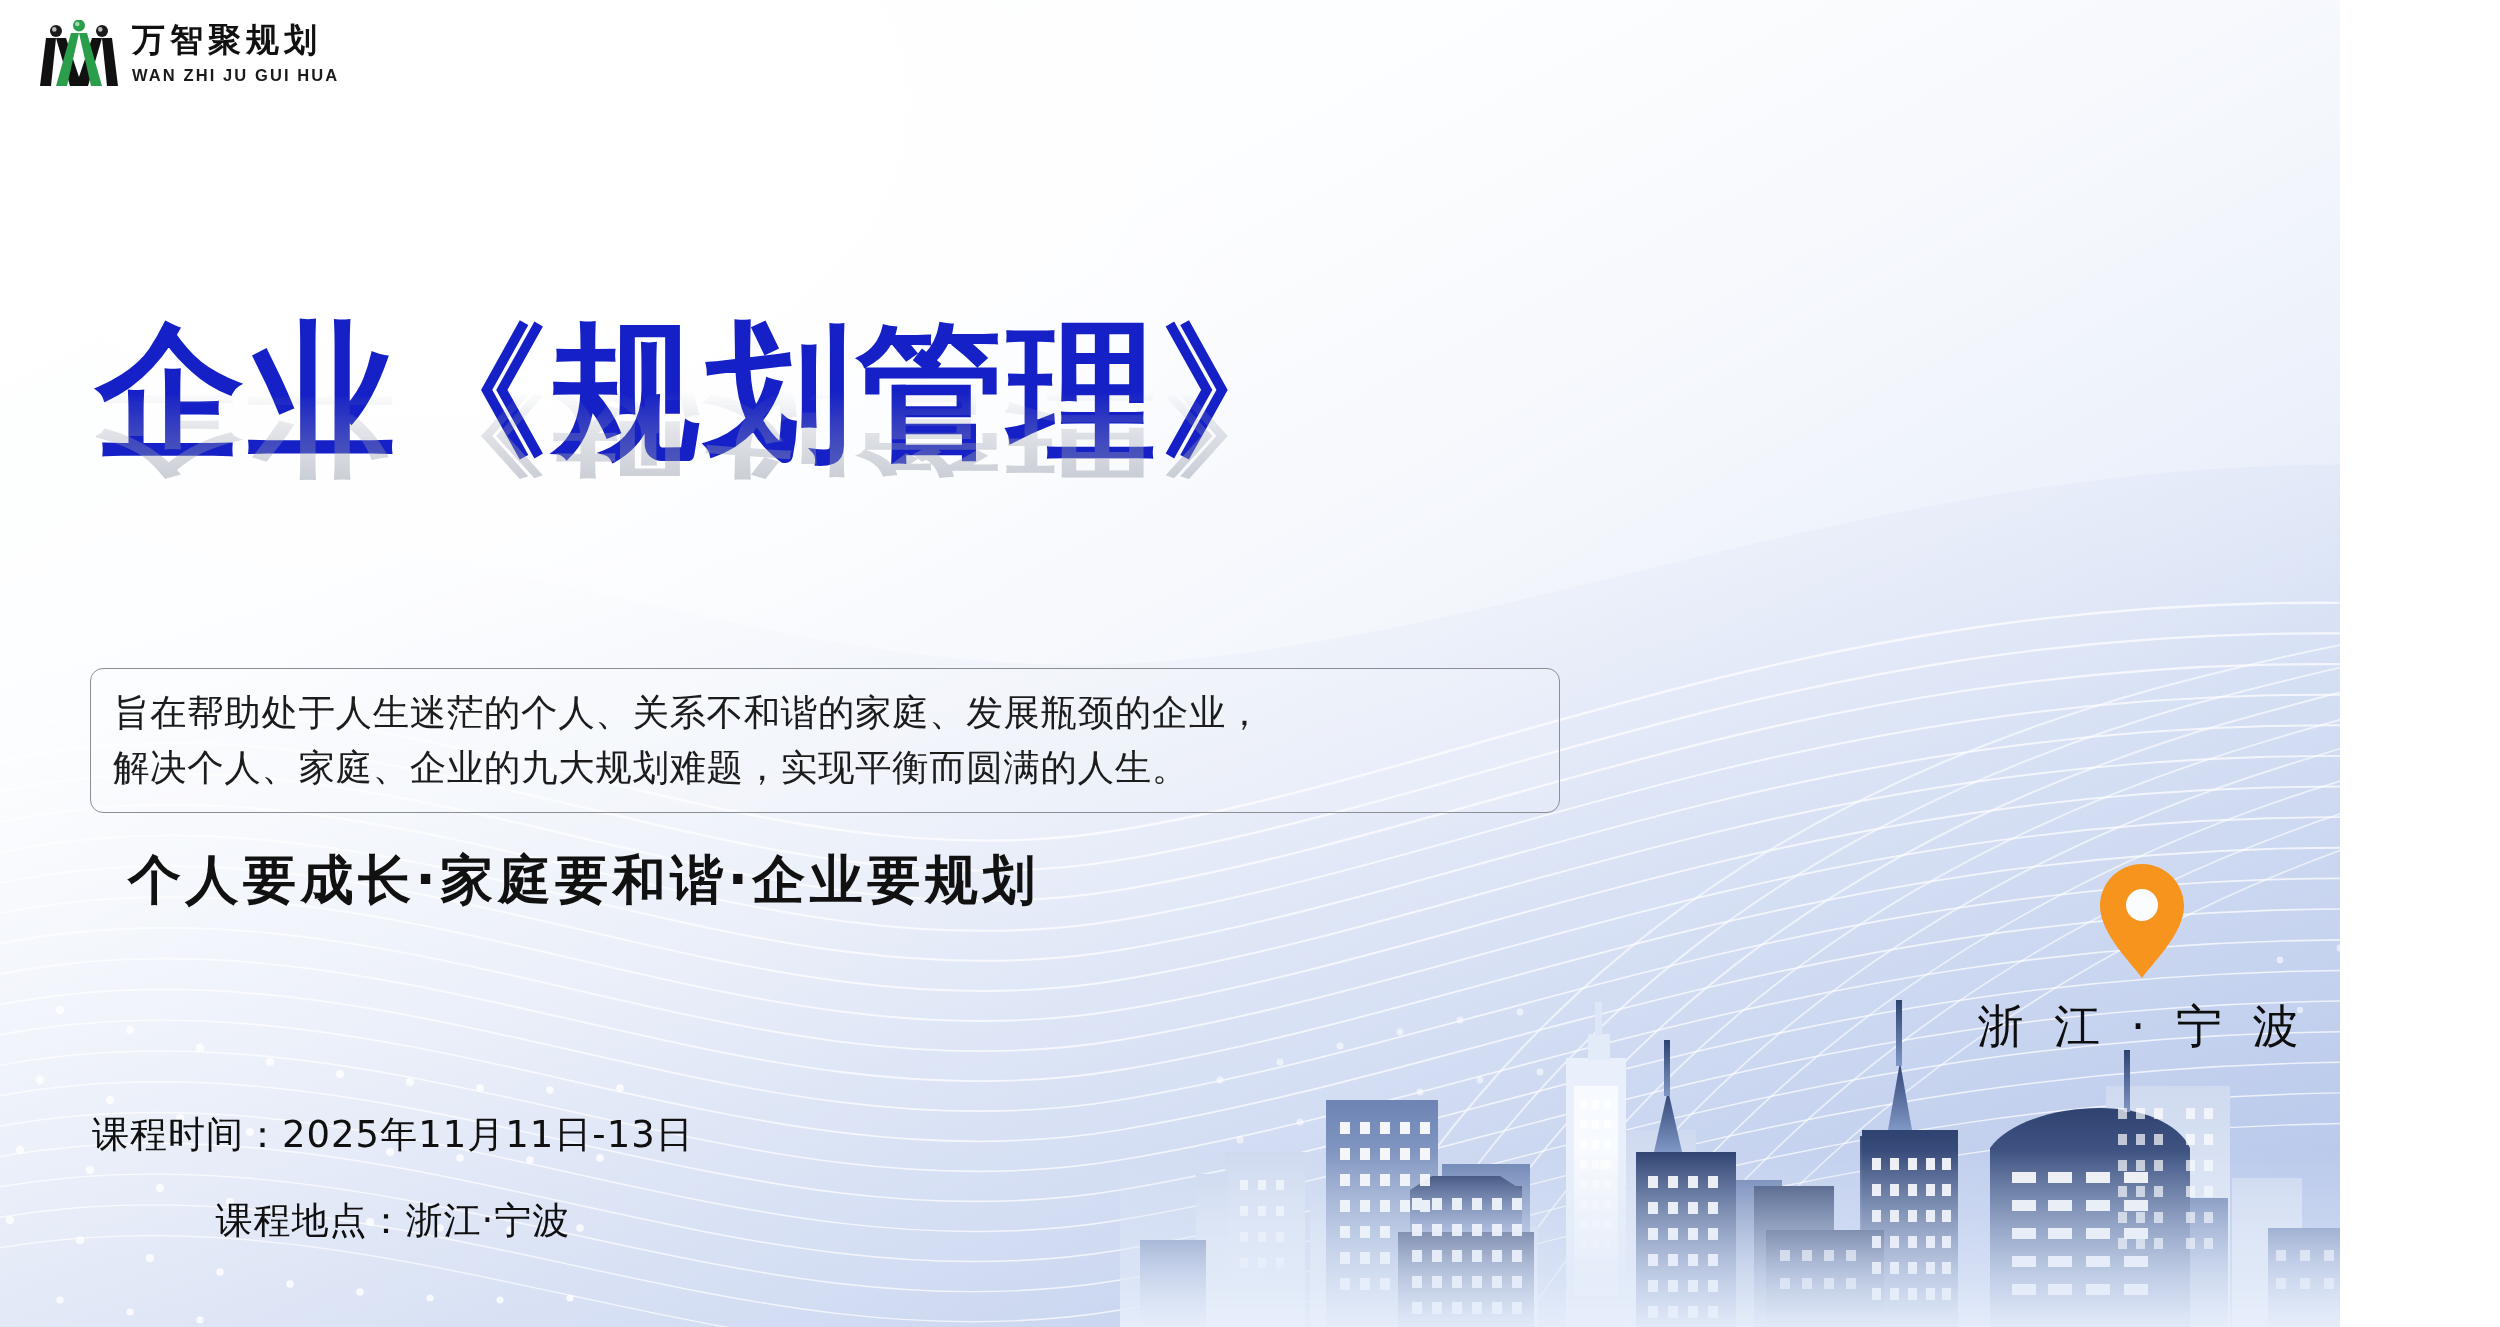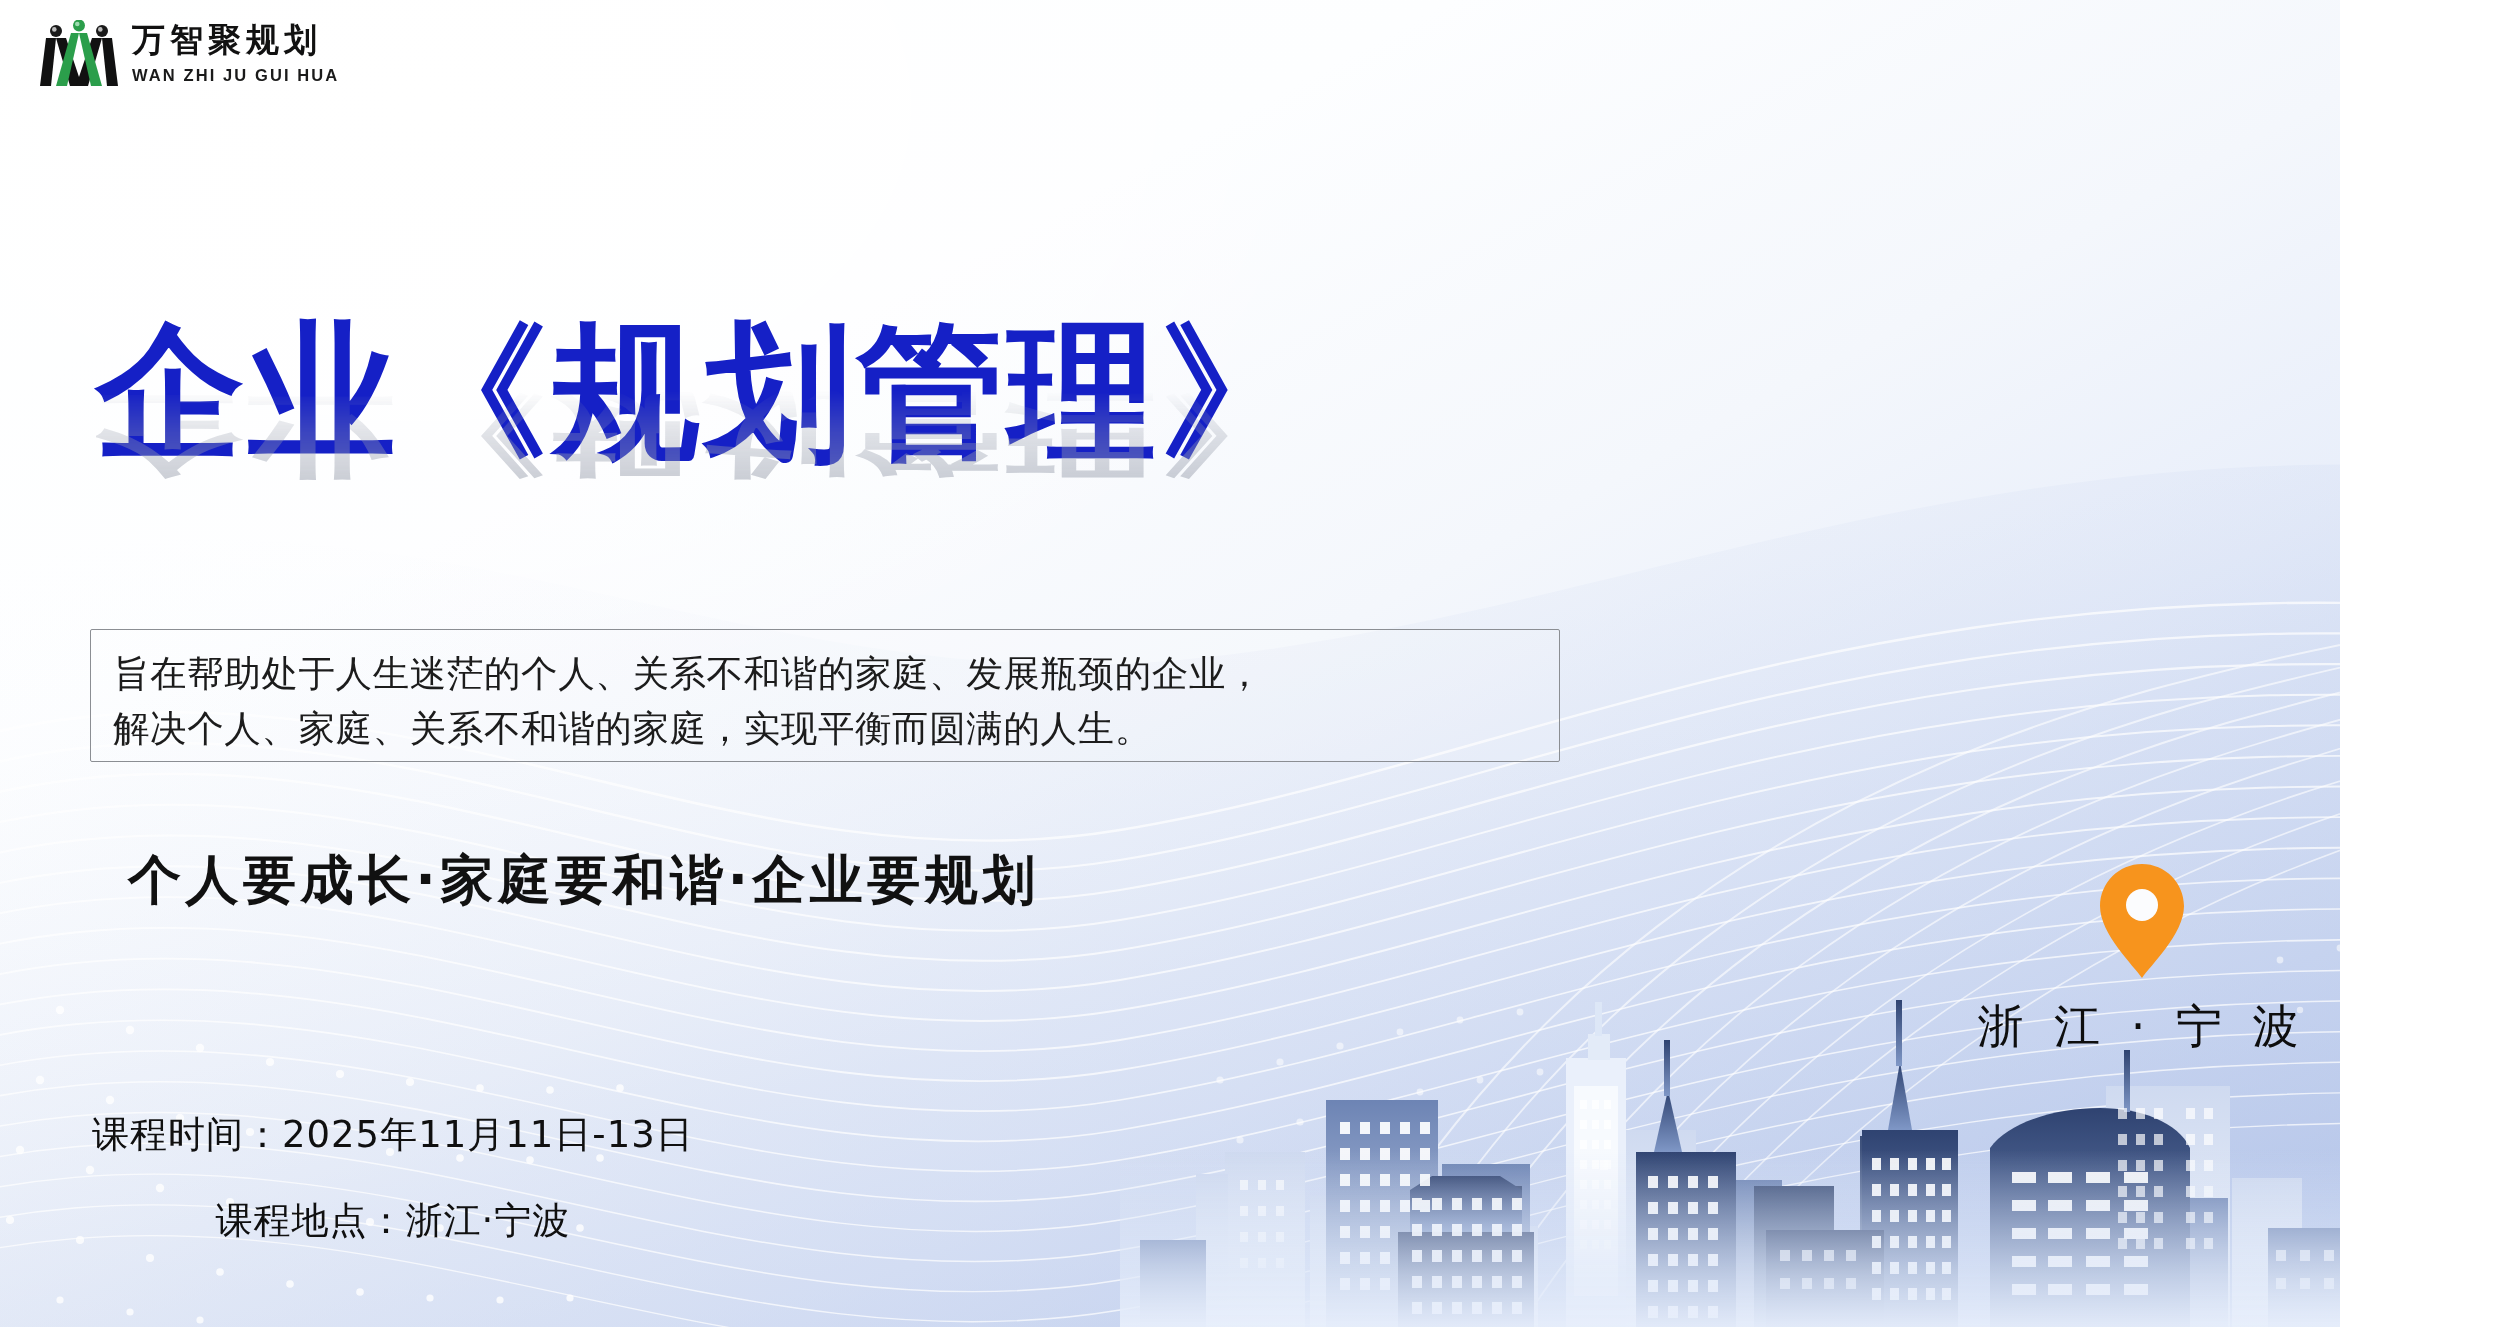--- a/index.html
+++ b/index.html
@@ -46,23 +46,23 @@
     white-space:nowrap;
     color:#9aa0ae;
     transform:scaleY(-0.62);transform-origin:top center;
     -webkit-mask-image:linear-gradient(to top,rgba(0,0,0,0) 2%,rgba(0,0,0,0.34) 48%,rgba(0,0,0,0.6) 100%);
     mask-image:linear-gradient(to top,rgba(0,0,0,0) 2%,rgba(0,0,0,0.34) 48%,rgba(0,0,0,0.6) 100%);
     opacity:.85;
   }
 
   
   .desc-box{
-    position:absolute;left:90px;top:629px;width:1470px;
-    border:1.6px solid #8b8e93;border-radius:2px;
-    padding:16px 20px 4px 22px;box-sizing:border-box;
+    position:absolute;left:90px;top:668px;width:1470px;
+    border:1.6px solid #8b8e93;border-radius:13px;
+    padding:16px 20px 16px 22px;box-sizing:border-box;
     background:rgba(255,255,255,0.14);
   }
   .desc-line{
     font-family:"DejaVu Sans","Liberation Sans",sans-serif;
     font-size:36.5px;color:#1c1c1c;line-height:1.52;letter-spacing:.6px;
     white-space:nowrap;
   }
 
   
   .tagline{
@@ -559,21 +559,21 @@
     </div>
   </div>
 
   <div class="title-wrap">
     <div class="title-reflect">企业《规划管理》</div>
     <div class="title">企业《规划管理》</div>
   </div>
 
   <div class="desc-box">
     <div class="desc-line">旨在帮助处于人生迷茫的个人、关系不和谐的家庭、发展瓶颈的企业，</div>
-    <div class="desc-line">解决个人、家庭、关系不和谐的家庭，实现平衡而圆满的人生。</div>
+    <div class="desc-line">解决个人、家庭、企业的九大规划难题，实现平衡而圆满的人生。</div>
   </div>
 
   <div class="tagline">个人要成长·家庭要和谐·企业要规划</div>
 
   <div class="pin-block">
     <svg class="pin-icon" width="92" height="118" viewBox="0 0 92 118">
       <path d="M46,2 C22.8,2 4,20.8 4,44 C4,72 38,104 46,116 C54,104 88,72 88,44 C88,20.8 69.2,2 46,2 Z" fill="#F7941D"></path>
       <circle cx="46" cy="43" r="16" fill="#fbfcfe"></circle>
     </svg>
     <div class="pin-label">浙 江 · 宁 波</div>

